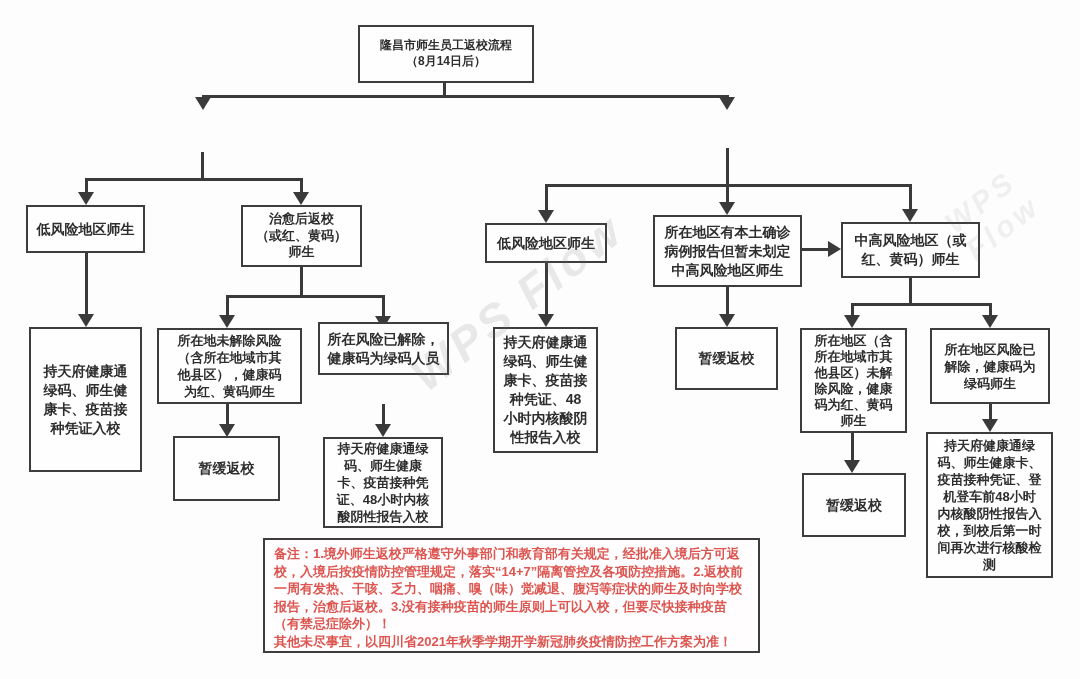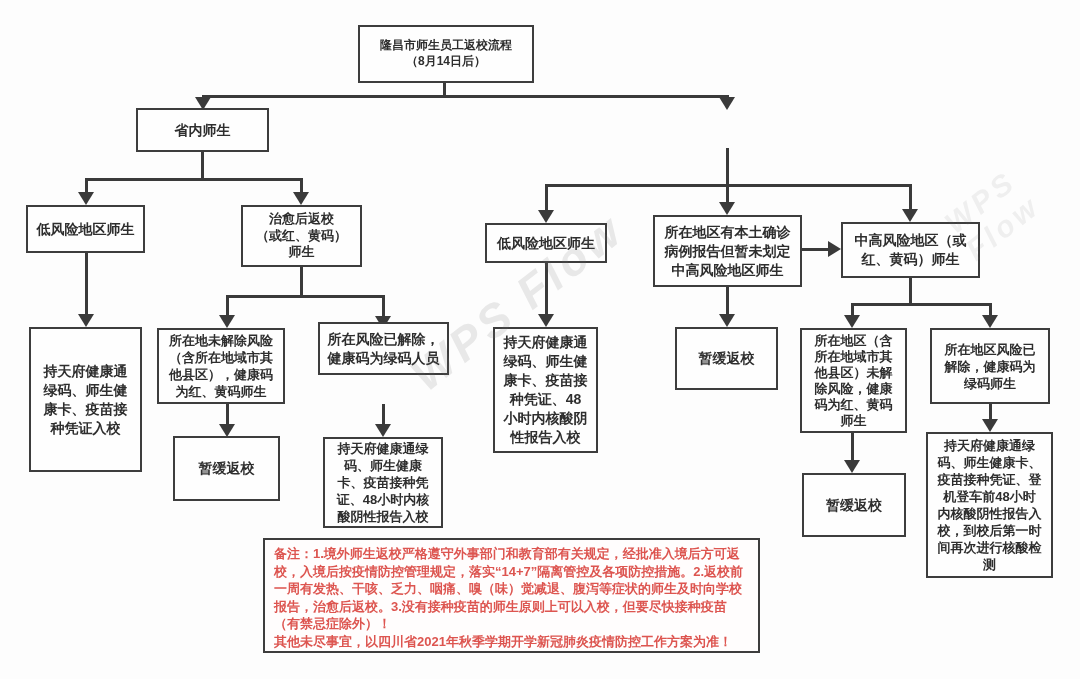--- a/index.html
+++ b/index.html
@@ -29,35 +29,34 @@
   }
 </style>
 </head>
 <body>
 
 <div class="canvas">
 
   <div class="node" style="left:358px;top:25px;width:176px;height:58px;font-size:12px">隆昌市师生员工返校流程
 （8月14日后）</div>
 
-  <div class="node" style="left:136px;top:108px;width:133px;height:44px;font-size:14px">省内师生</div>
 
 
   <div class="node" style="left:26px;top:205px;width:119px;height:48px;font-size:14px">低风险地区师生</div>
 
   <div class="node" style="left:241px;top:205px;width:121px;height:62px;font-size:13px">治愈后返校
 （或红、黄码）
 师生</div>
 
   <div class="node" style="left:29px;top:327px;width:113px;height:145px;font-size:14px;line-height:19px">持天府健康通
 绿码、师生健
 康卡、疫苗接
 种凭证入校</div>
 
-  <div class="node" style="left:157px;top:328px;width:128px;height:76px;font-size:13px;line-height:17px">所在地未解除风险
+  <div class="node" style="left:157px;top:328px;width:145px;height:76px;font-size:13px;line-height:17px">所在地未解除风险
 （含所在地域市其
 他县区），健康码
 为红、黄码师生</div>
 
   <div class="node" style="left:318px;top:322px;width:131px;height:53px;font-size:14px;line-height:19px">所在风险已解除，
 健康码为绿码人员</div>
 
   <div class="node" style="left:173px;top:436px;width:107px;height:65px;font-size:14px">暂缓返校</div>
 
   <div class="node" style="left:323px;top:437px;width:120px;height:91px;font-size:13px;line-height:17px;padding:1px">持天府健康通绿

